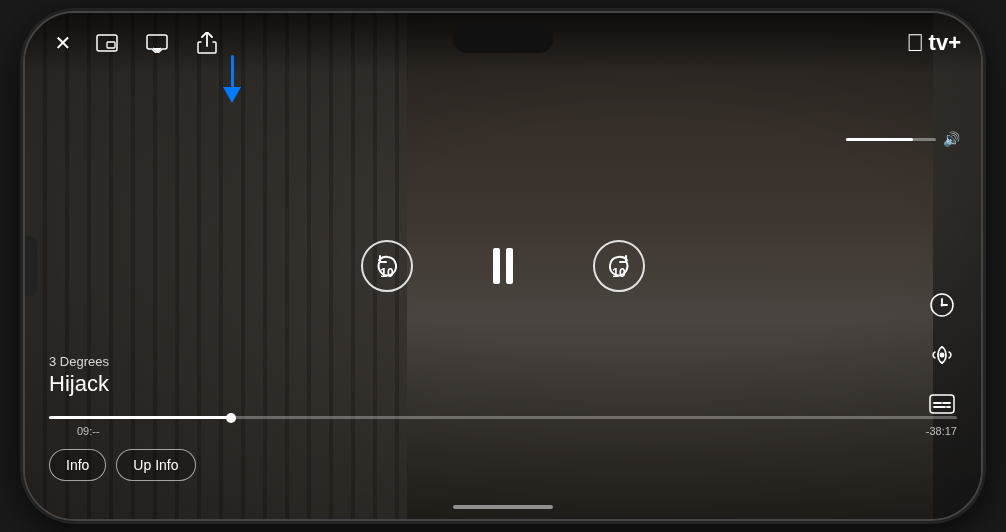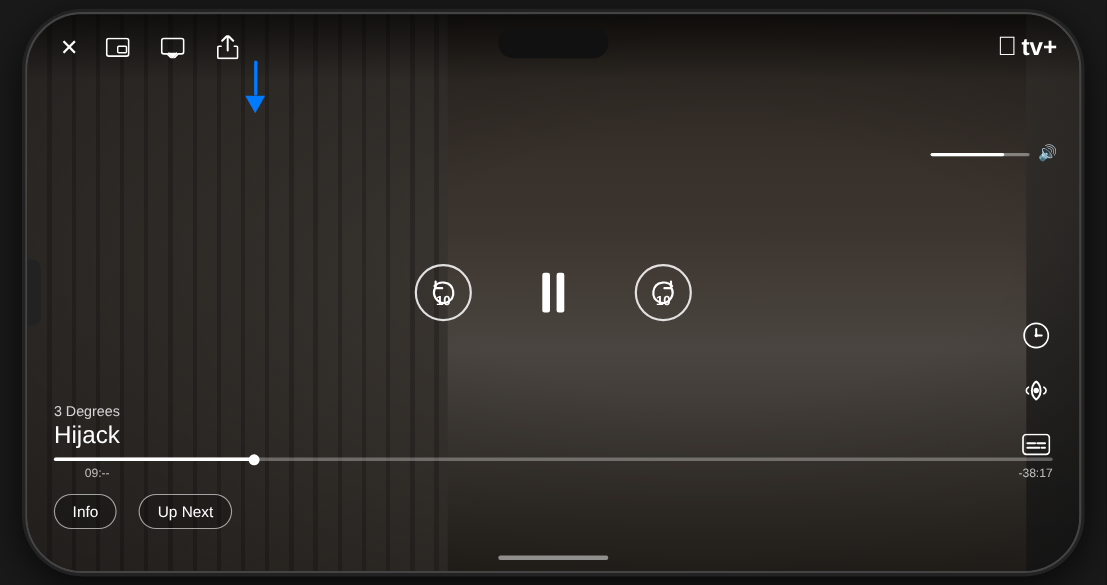--- a/index.html
+++ b/index.html
@@ -179,21 +179,21 @@
     }
 
     
     .center-controls {
       position: absolute;
       top: 50%;
       left: 50%;
       transform: translate(-50%, -50%);
       display: flex;
       align-items: center;
-      gap: 64px;
+      gap: 80px;
       z-index: 10;
     }
 
     .rewind-circle, .forward-circle {
       width: 52px;
       height: 52px;
       border: 2px solid rgba(255,255,255,0.85);
       border-radius: 50%;
       display: flex;
       align-items: center;
@@ -223,21 +223,21 @@
     .pause-bar {
       width: 7px;
       height: 36px;
       background: white;
       border-radius: 2px;
     }
 
     
     .title-area {
       position: absolute;
-      bottom: 110px;
+      bottom: 122px;
       left: 24px;
       z-index: 10;
       text-align: right;
     }
 
     .episode-label {
       color: rgba(255,255,255,0.8);
       font-size: 13px;
       font-family: -apple-system, sans-serif;
       margin-bottom: 2px;
@@ -318,21 +318,21 @@
       color: white;
       cursor: pointer;
     }
 
     
     .bottom-tabs {
       position: absolute;
       bottom: 38px;
       left: 24px;
       display: flex;
-      gap: 20px;
+      gap: 10px;
       z-index: 10;
     }
 
     .tab-btn {
       padding: 7px 16px;
       border: 1.5px solid rgba(255,255,255,0.6);
       border-radius: 20px;
       color: white;
       font-size: 14px;
       font-weight: 500;
@@ -536,19 +536,19 @@
       <span class="time-label">09:--</span>
       <span class="time-label">-38:17</span>
     </div>
   </div>
 
   <div class="bottom-tabs">
     <div class="tab-btn">
       <span>Info</span>
     </div>
     <div class="tab-btn">
-      <span>Up Next</span>
+      <span>Up Info</span>
     </div>
   </div>
 
   <div class="home-indicator"></div>
 
 </div>
 
 </body></html>

